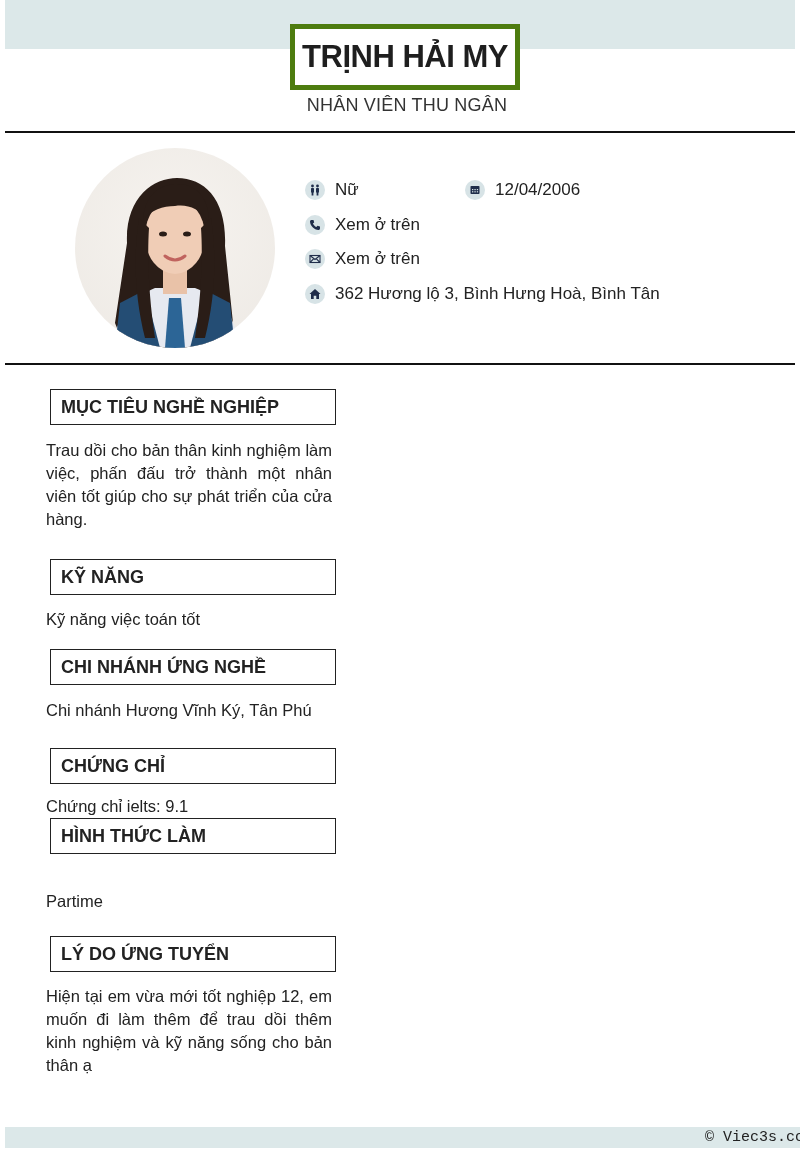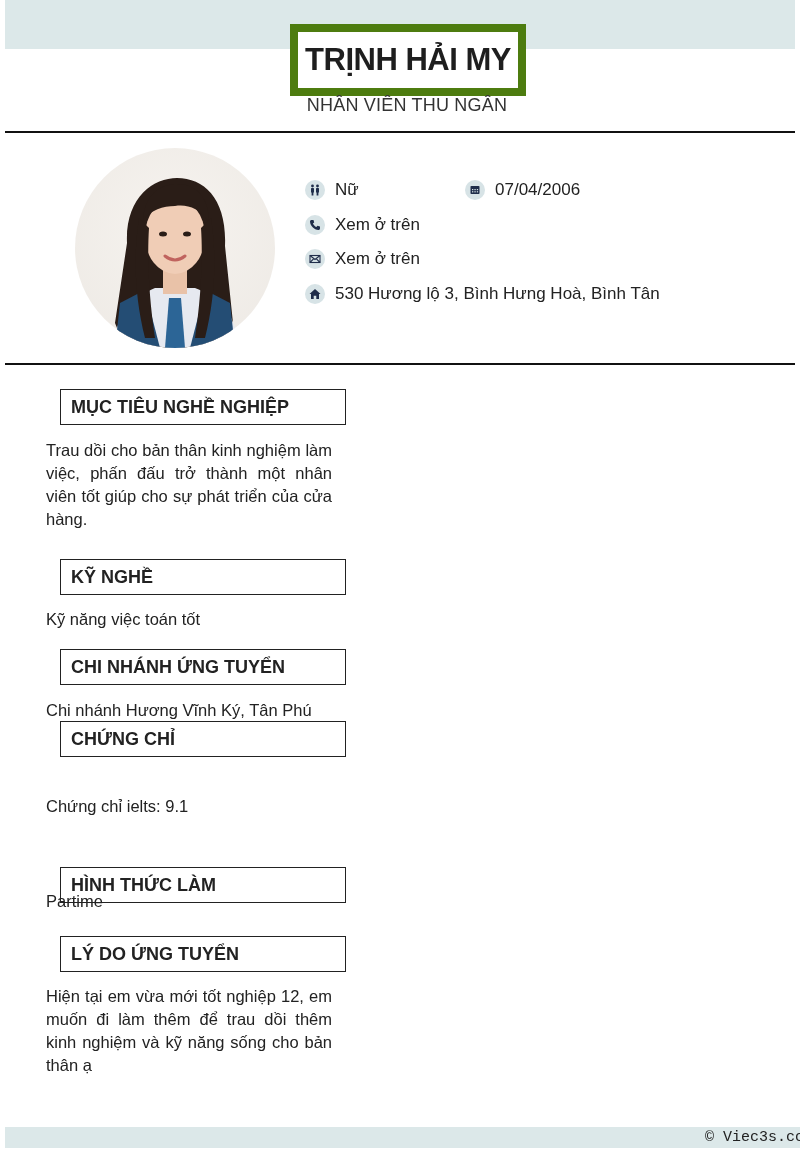--- a/index.html
+++ b/index.html
@@ -3,39 +3,39 @@
   <meta charset="utf-8">
   <style>
     html, body { margin: 0; padding: 0; background: #ffffff; }
     body {
       width: 800px; height: 1149px; position: relative; overflow: hidden;
       font-family: "Liberation Sans", "DejaVu Sans", sans-serif; color: #222;
     }
     .top-band { position: absolute; left: 5px; top: 0; width: 790px; height: 49px; background: #dce8e9; }
     .name-box {
       position: absolute; left: 290px; top: 24px; width: 220px; height: 56px;
-      border: 8px solid #4d7c0f; background: #fff; box-sizing: content-box;
+      border: 5px solid #4d7c0f; background: #fff; box-sizing: content-box;
       display: flex; align-items: center; justify-content: center;
     }
     .name-box span { font-size: 31px; font-weight: bold; letter-spacing: -0.5px; color: #1e1e1e; }
     .job-title { position: absolute; left: 0; width: 800px; top: 95px; text-align: center; font-size: 18px; color: #333; letter-spacing: 0.2px; padding-left: 7px; }
     .rule { position: absolute; left: 5px; width: 790px; height: 2px; background: #111; }
     .photo {
       position: absolute; left: 75px; top: 148px; width: 200px; height: 200px; border-radius: 50%;
       overflow: hidden; background: radial-gradient(circle at 50% 40%, #f6f3ef 0%, #ede9e4 100%);
     }
     .info-row { position: absolute; display: flex; align-items: center; font-size: 17px; color: #222; justify-content: center; }
     .ico {
       width: 20px; height: 20px; border-radius: 50%; background: #d7e3e6;
       display: inline-flex; align-items: center; justify-content: center; margin-right: 10px; flex: none;
     }
     .ico svg { width: 12px; height: 12px; fill: #1f2d4a; }
     .sec-head {
       position: absolute; left: 50px; width: 284px; height: 34px; border: 1px solid #222;
-      display: flex; align-items: center; box-sizing: content-box; margin-left: 10px;
+      display: flex; align-items: center; box-sizing: content-box;
     }
     .sec-head span { margin-left: 10px; font-size: 18px; font-weight: bold; color: #222; }
     .sec-body { position: absolute; left: 46px; width: 286px; font-size: 16.5px; line-height: 23px; color: #222; }
     .justify { text-align: justify; }
     .footer { position: absolute; left: 5px; top: 1127px; width: 790px; height: 21px; background: #dce8e9; padding-left: 36px; }
     .footer span { position: absolute; right: 18px; top: 2px; font-family: "Liberation Mono", "DejaVu Sans Mono", monospace; font-size: 15px; color: #222; }
   </style>
 </head>
 <body>
 
@@ -93,21 +93,21 @@
     <svg viewBox="0 0 12 12">
         <rect x="1.5" y="2" width="9" height="8" rx="0.8"></rect>
         <rect x="3" y="5" width="1.3" height="1.2" fill="#d7e3e6"></rect>
         <rect x="5.4" y="5" width="1.3" height="1.2" fill="#d7e3e6"></rect>
         <rect x="7.8" y="5" width="1.3" height="1.2" fill="#d7e3e6"></rect>
         <rect x="3" y="7.2" width="1.3" height="1.2" fill="#d7e3e6"></rect>
         <rect x="5.4" y="7.2" width="1.3" height="1.2" fill="#d7e3e6"></rect>
         <rect x="7.8" y="7.2" width="1.3" height="1.2" fill="#d7e3e6"></rect>
       </svg>
   </span>
-  <span>07/04/2006</span>
+  <span>12/04/2006</span>
 </div>
 
 <div class="info-row" style="left:305px; top:215px;">
   <span class="ico">
     <svg viewBox="0 0 12 12">
         <path d="M2.5 1 L4.5 1 L5.2 3.6 L3.9 4.6 C4.6 6.2 5.8 7.4 7.4 8.1 L8.4 6.8 L11 7.5 L11 9.5 C11 10.3 10.3 11 9.5 11 C5 10.7 1.3 7 1 2.5 C1 1.7 1.7 1 2.5 1 Z"></path>
       </svg>
   </span>
   <span>Xem ở trên</span>
 </div>
@@ -121,46 +121,46 @@
   </span>
   <span>Xem ở trên</span>
 </div>
 
 <div class="info-row" style="left:305px; top:284px;">
   <span class="ico">
     <svg viewBox="0 0 12 12">
         <path d="M6 1 L11.5 6 L10 6 L10 11 L7.3 11 L7.3 7.8 L4.7 7.8 L4.7 11 L2 11 L2 6 L0.5 6 Z"></path>
       </svg>
   </span>
-  <span>530 Hương lộ 3, Bình Hưng Hoà, Bình Tân</span>
+  <span>362 Hương lộ 3, Bình Hưng Hoà, Bình Tân</span>
 </div>
 
 <div class="rule" style="top:363px"></div>
 
 <div class="sec-head" style="top:389px">
   <span>MỤC TIÊU NGHỀ NGHIỆP</span>
 </div>
 <div class="sec-body justify" style="top:439px">Trau dồi cho bản thân kinh nghiệm làm việc, phấn đấu trở thành một nhân viên tốt giúp cho sự phát triển của cửa hàng.</div>
 
 <div class="sec-head" style="top:559px">
-  <span>KỸ NGHỀ</span>
+  <span>KỸ NĂNG</span>
 </div>
 <div class="sec-body" style="top:608px">Kỹ năng việc toán tốt</div>
 
 <div class="sec-head" style="top:649px">
-  <span>CHI NHÁNH ỨNG TUYỂN</span>
+  <span>CHI NHÁNH ỨNG NGHỀ</span>
 </div>
 <div class="sec-body" style="top:699px">Chi nhánh Hương Vĩnh Ký, Tân Phú</div>
 
-<div class="sec-head" style="top:721px">
+<div class="sec-head" style="top:748px">
   <span>CHỨNG CHỈ</span>
 </div>
 <div class="sec-body" style="top:795px">Chứng chỉ ielts: 9.1</div>
 
-<div class="sec-head" style="top:867px">
+<div class="sec-head" style="top:818px">
   <span>HÌNH THỨC LÀM</span>
 </div>
 <div class="sec-body" style="top:890px">Partime</div>
 
 <div class="sec-head" style="top:936px">
   <span>LÝ DO ỨNG TUYỂN</span>
 </div>
 <div class="sec-body justify" style="top:985px">Hiện tại em vừa mới tốt nghiệp 12, em muốn đi làm thêm để trau dồi thêm kinh nghiệm và kỹ năng sống cho bản thân ạ</div>
 
 <div class="footer">

